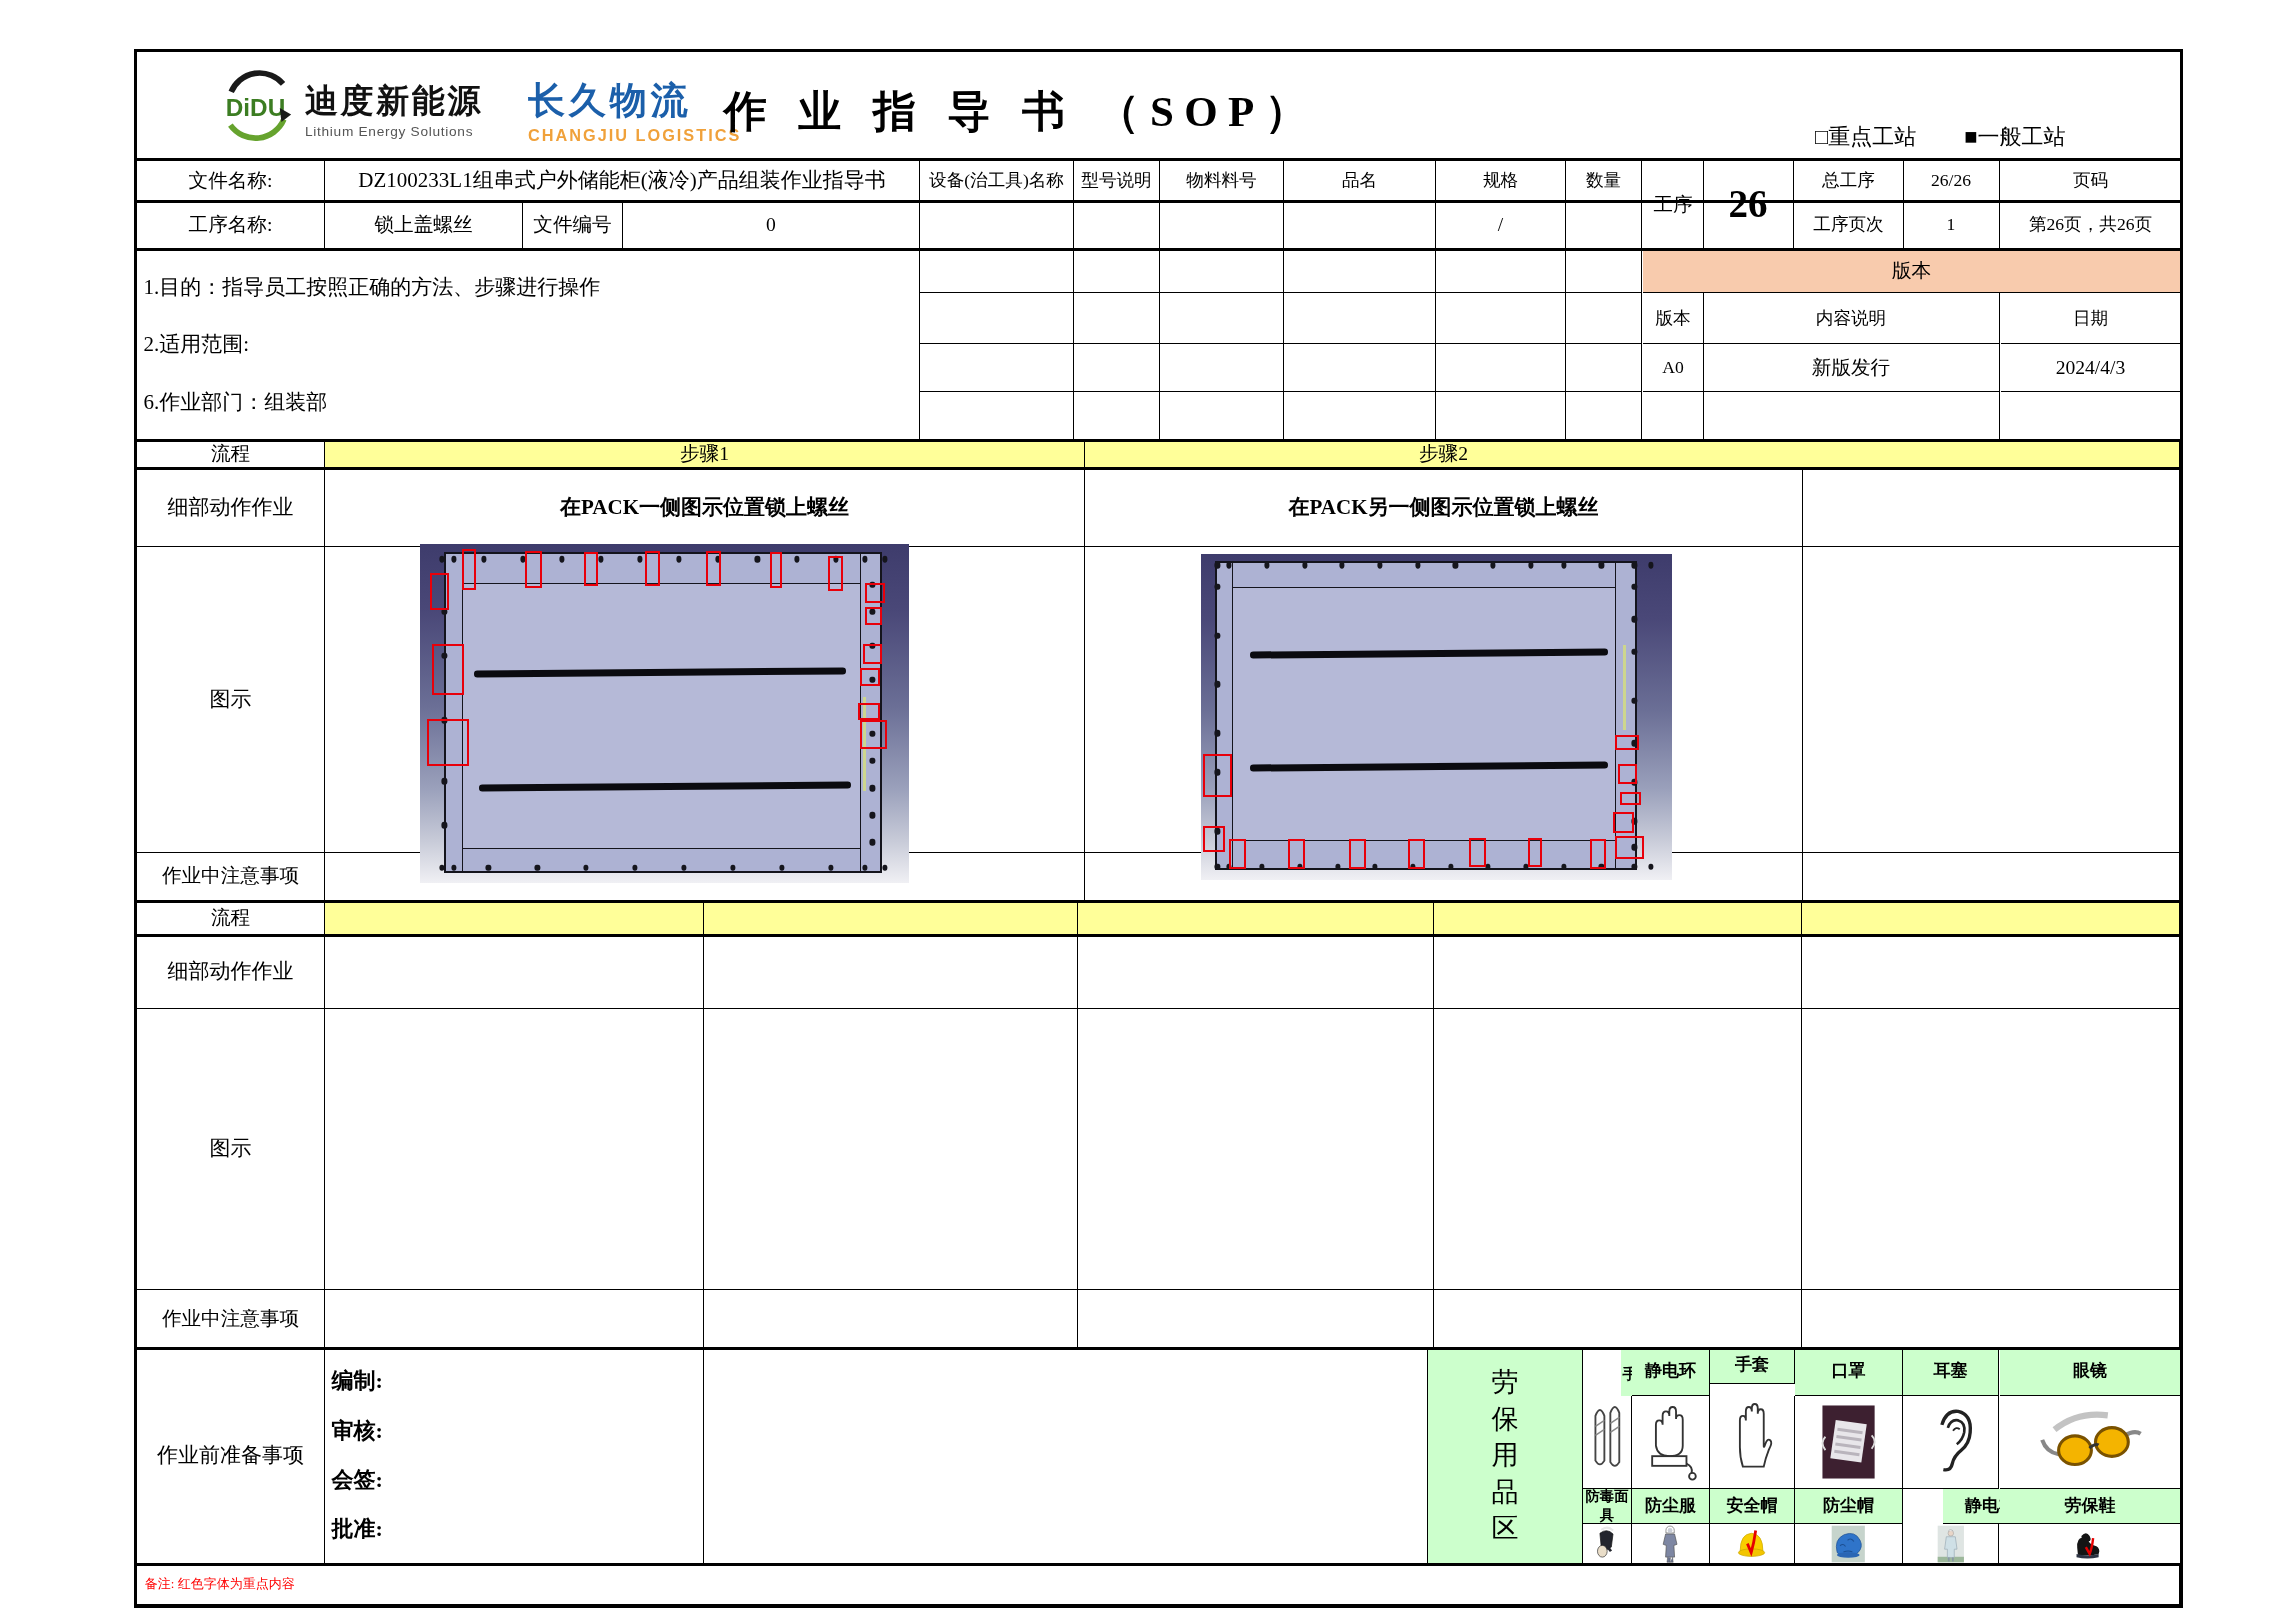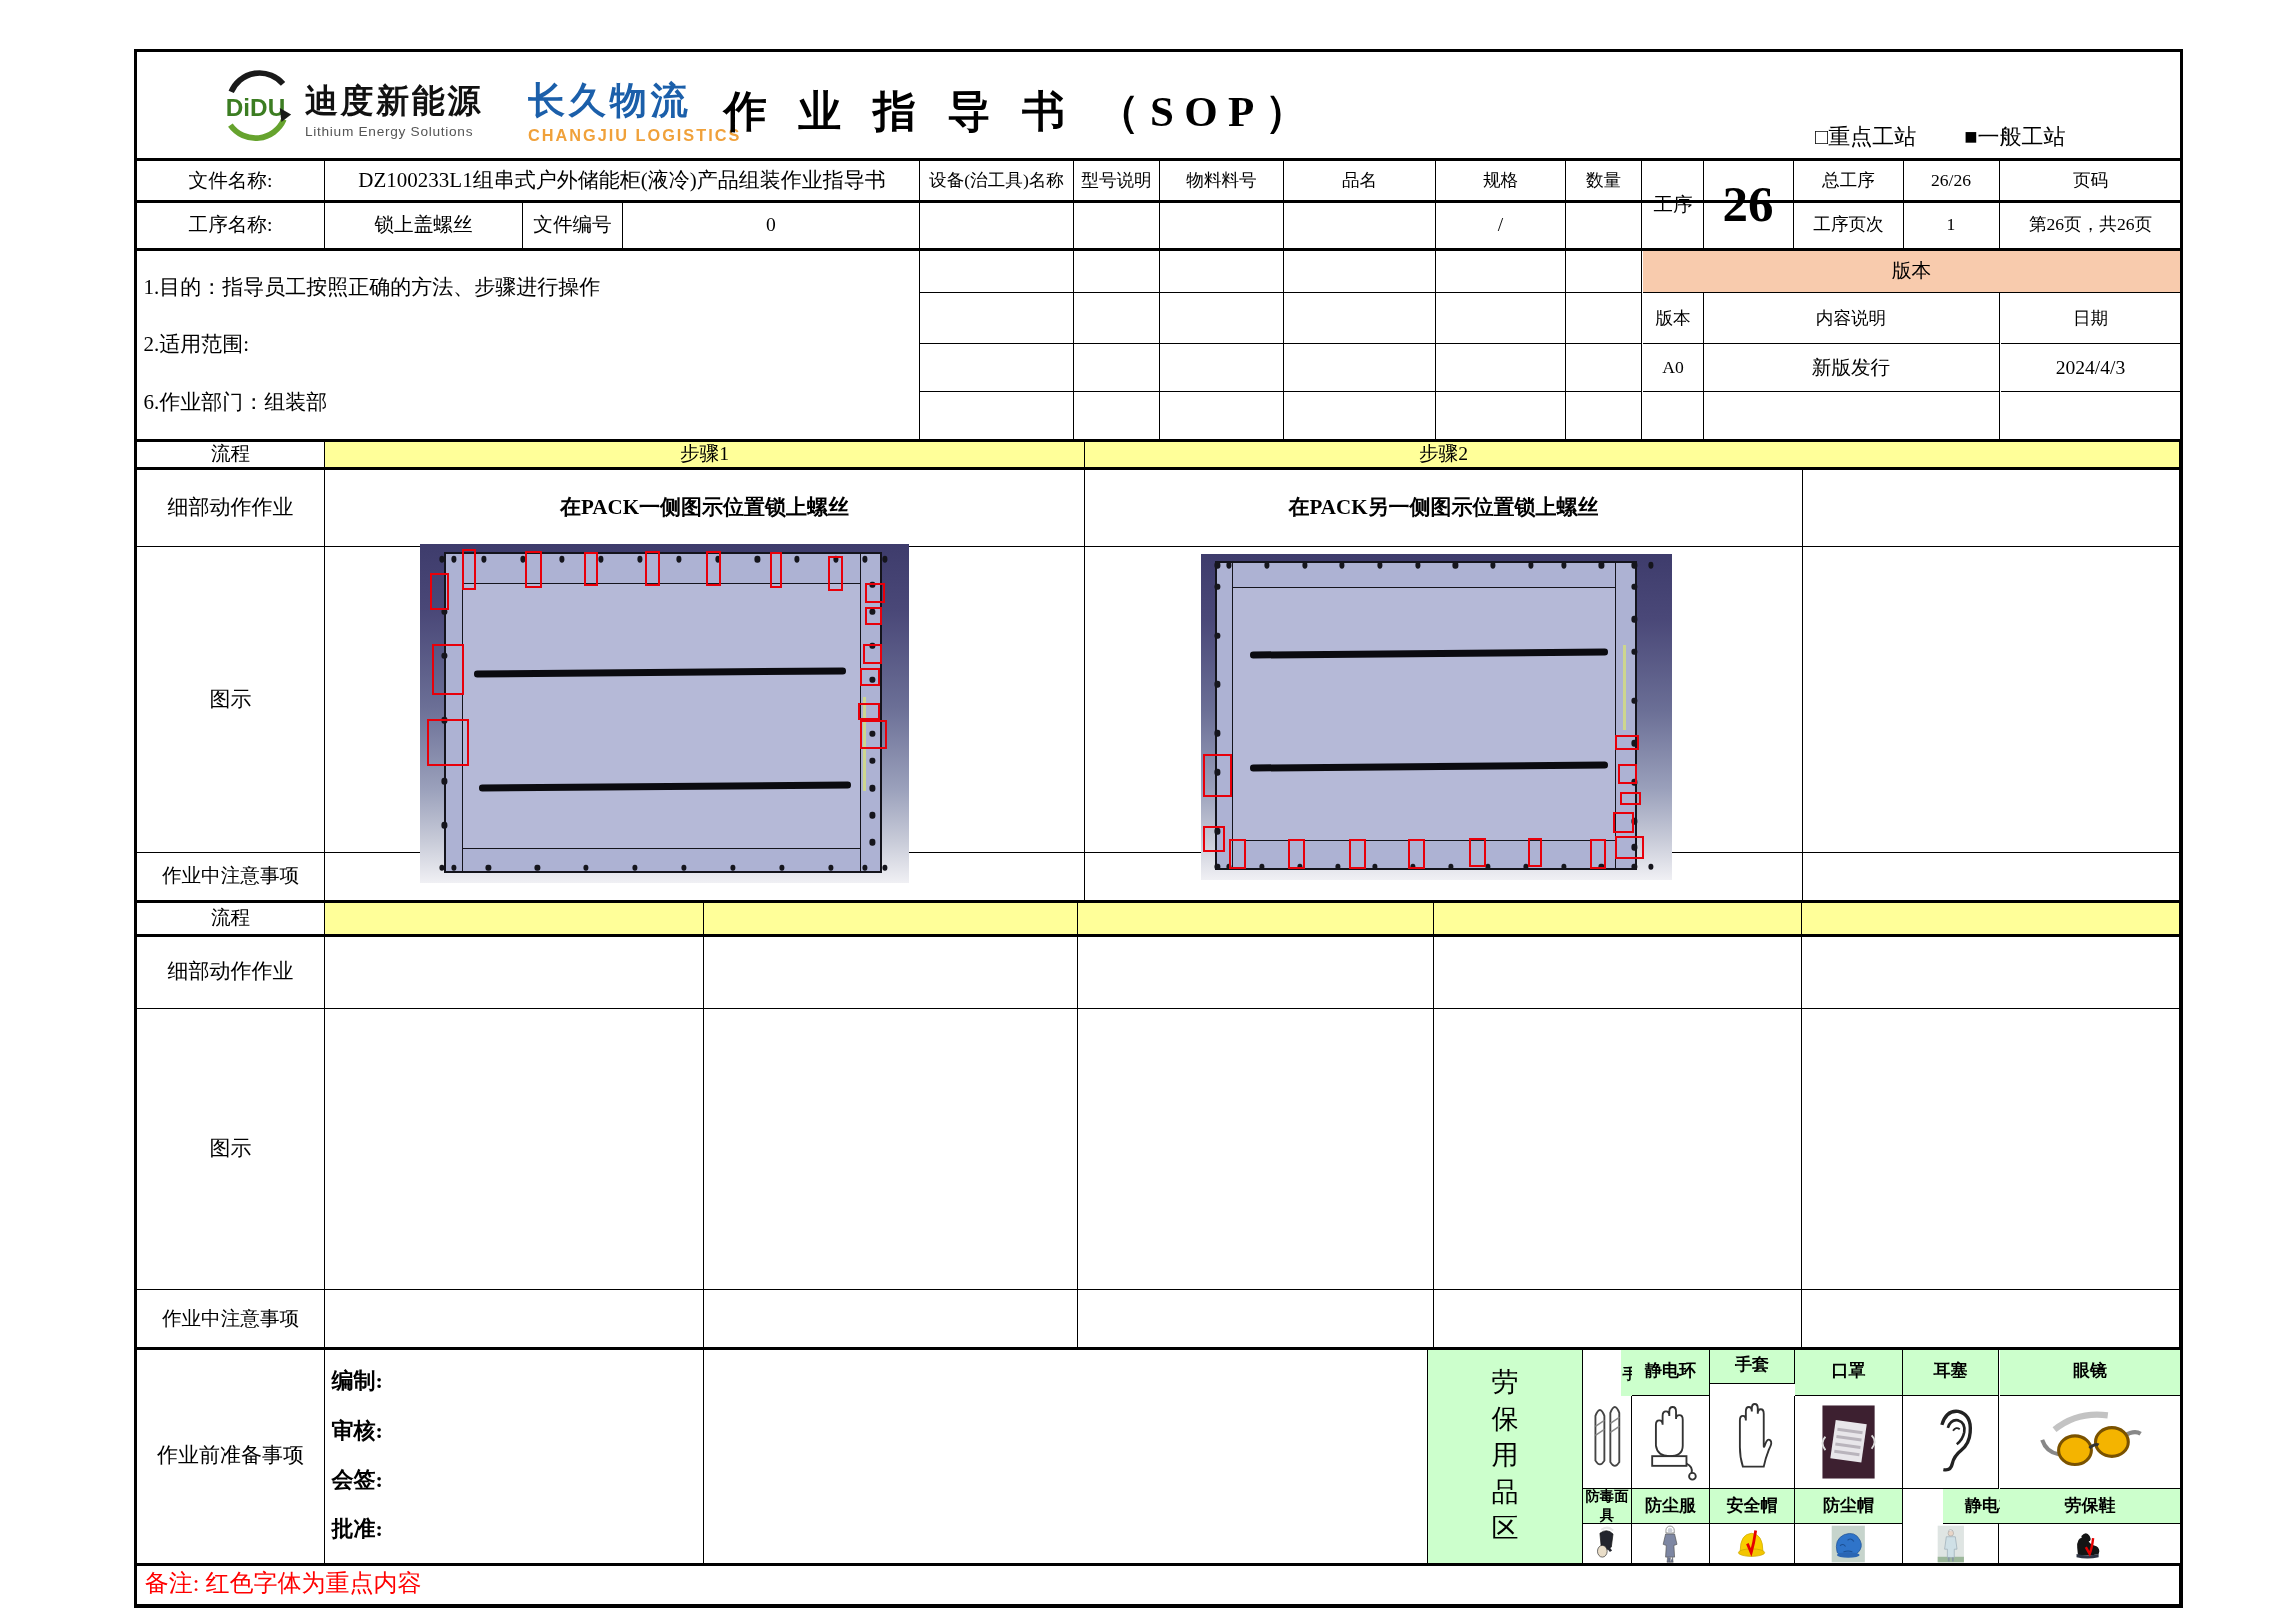--- a/index.html
+++ b/index.html
@@ -8,21 +8,21 @@
   #sheet{position:absolute;left:134px;top:49px;width:2043px;height:1553px;
          border:3.9px solid #000;box-sizing:content-box;}
   .cell{position:absolute;box-sizing:border-box;border-right:1.3px solid #000;border-bottom:1.3px solid #000;
         display:flex;align-items:center;justify-content:center;text-align:center;
         font-size:19.6px;line-height:1.3;overflow:hidden;}
   .nob{border:none;}
   .yellow{background:#FFFF99;}
   .orange{background:#F8CBAD;}
   .green{background:#CCFFCC;}
   .bold{font-weight:bold;}
-  .f27{font-size:17.6px;} .f32{font-size:21px;} .f34{font-size:22px;} .f84{font-size:51px;font-weight:bold;}
+  .f27{font-size:17.6px;} .f32{font-size:21px;} .f34{font-size:22px;} .f84{font-size:39px;font-weight:bold;}
   .leftcol{flex-direction:column;align-items:flex-start;justify-content:space-around;padding:9px 6.5px;text-align:left;}
   .hl{position:absolute;left:0;width:2043px;background:#000;z-index:3;}
   .vtext{width:30px;line-height:1.35;word-break:break-all;font-weight:normal;font-size:27px;}
   
   .hd-abs{position:absolute;}
   #title{font-size:43px;font-weight:bold;letter-spacing:10.4px;white-space:nowrap;}
   #cjk-cn{font-size:33px;font-weight:bold;color:#111;letter-spacing:2.6px;}
   #cjk-en{font-size:13.7px;color:#555;letter-spacing:0.7px;font-family:"Liberation Sans",sans-serif;}
   #cj-cn{font-size:37px;font-weight:bold;color:#1B5FAA;letter-spacing:3.9px;}
   #cj-en{font-size:16.3px;font-weight:bold;color:#F0A13A;letter-spacing:2px;font-family:"Liberation Sans",sans-serif;}
@@ -35,21 +35,21 @@
   .pstrip-b{position:absolute;left:0;right:0;bottom:0;background:#adb2d3;border-top:1.3px solid #14141c;}
   .pside-l{position:absolute;top:0;bottom:0;left:0;background:#adb2d3;border-right:1.3px solid #14141c;}
   .pside-r{position:absolute;top:0;bottom:0;right:0;background:#adb2d3;border-left:1.3px solid #14141c;}
   .bar{position:absolute;height:6.5px;background:#0b0b10;border-radius:3.3px;z-index:2;transform:rotate(-0.5deg);}
   .sliver{position:absolute;width:3.9px;background:#cdd68e;z-index:2;}
   .redbox{position:absolute;border:2.6px solid #e8000a;box-sizing:border-box;z-index:5;background:transparent;}
   .screwdot{position:absolute;width:5.2px;height:6.5px;background:#15151c;border-radius:50%;transform:translate(-50%,-50%);z-index:4;}
   
   .iconwrap{display:flex;align-items:center;justify-content:center;width:100%;height:100%;background:#fff;}
   .icon1{height:82px;width:auto;} .icon2{height:38px;width:auto;}
-  .note-red{color:#FF0000;justify-content:flex-start;padding-left:7.8px;font-size:24px;}
+  .note-red{color:#FF0000;justify-content:flex-start;padding-left:7.8px;font-size:13px;}
   .ppelabel{font-weight:bold;font-size:17px;}
 </style>
 </head>
 <body>
 
 <div id="page">
 <div id="sheet">
 
   <div class="cell nob" style="left:0;top:0;width:2043px;height:108px;"></div>
   <svg class="hd-abs" style="left:78px;top:14.3px;" width="81" height="81" viewBox="0 0 100 100">

